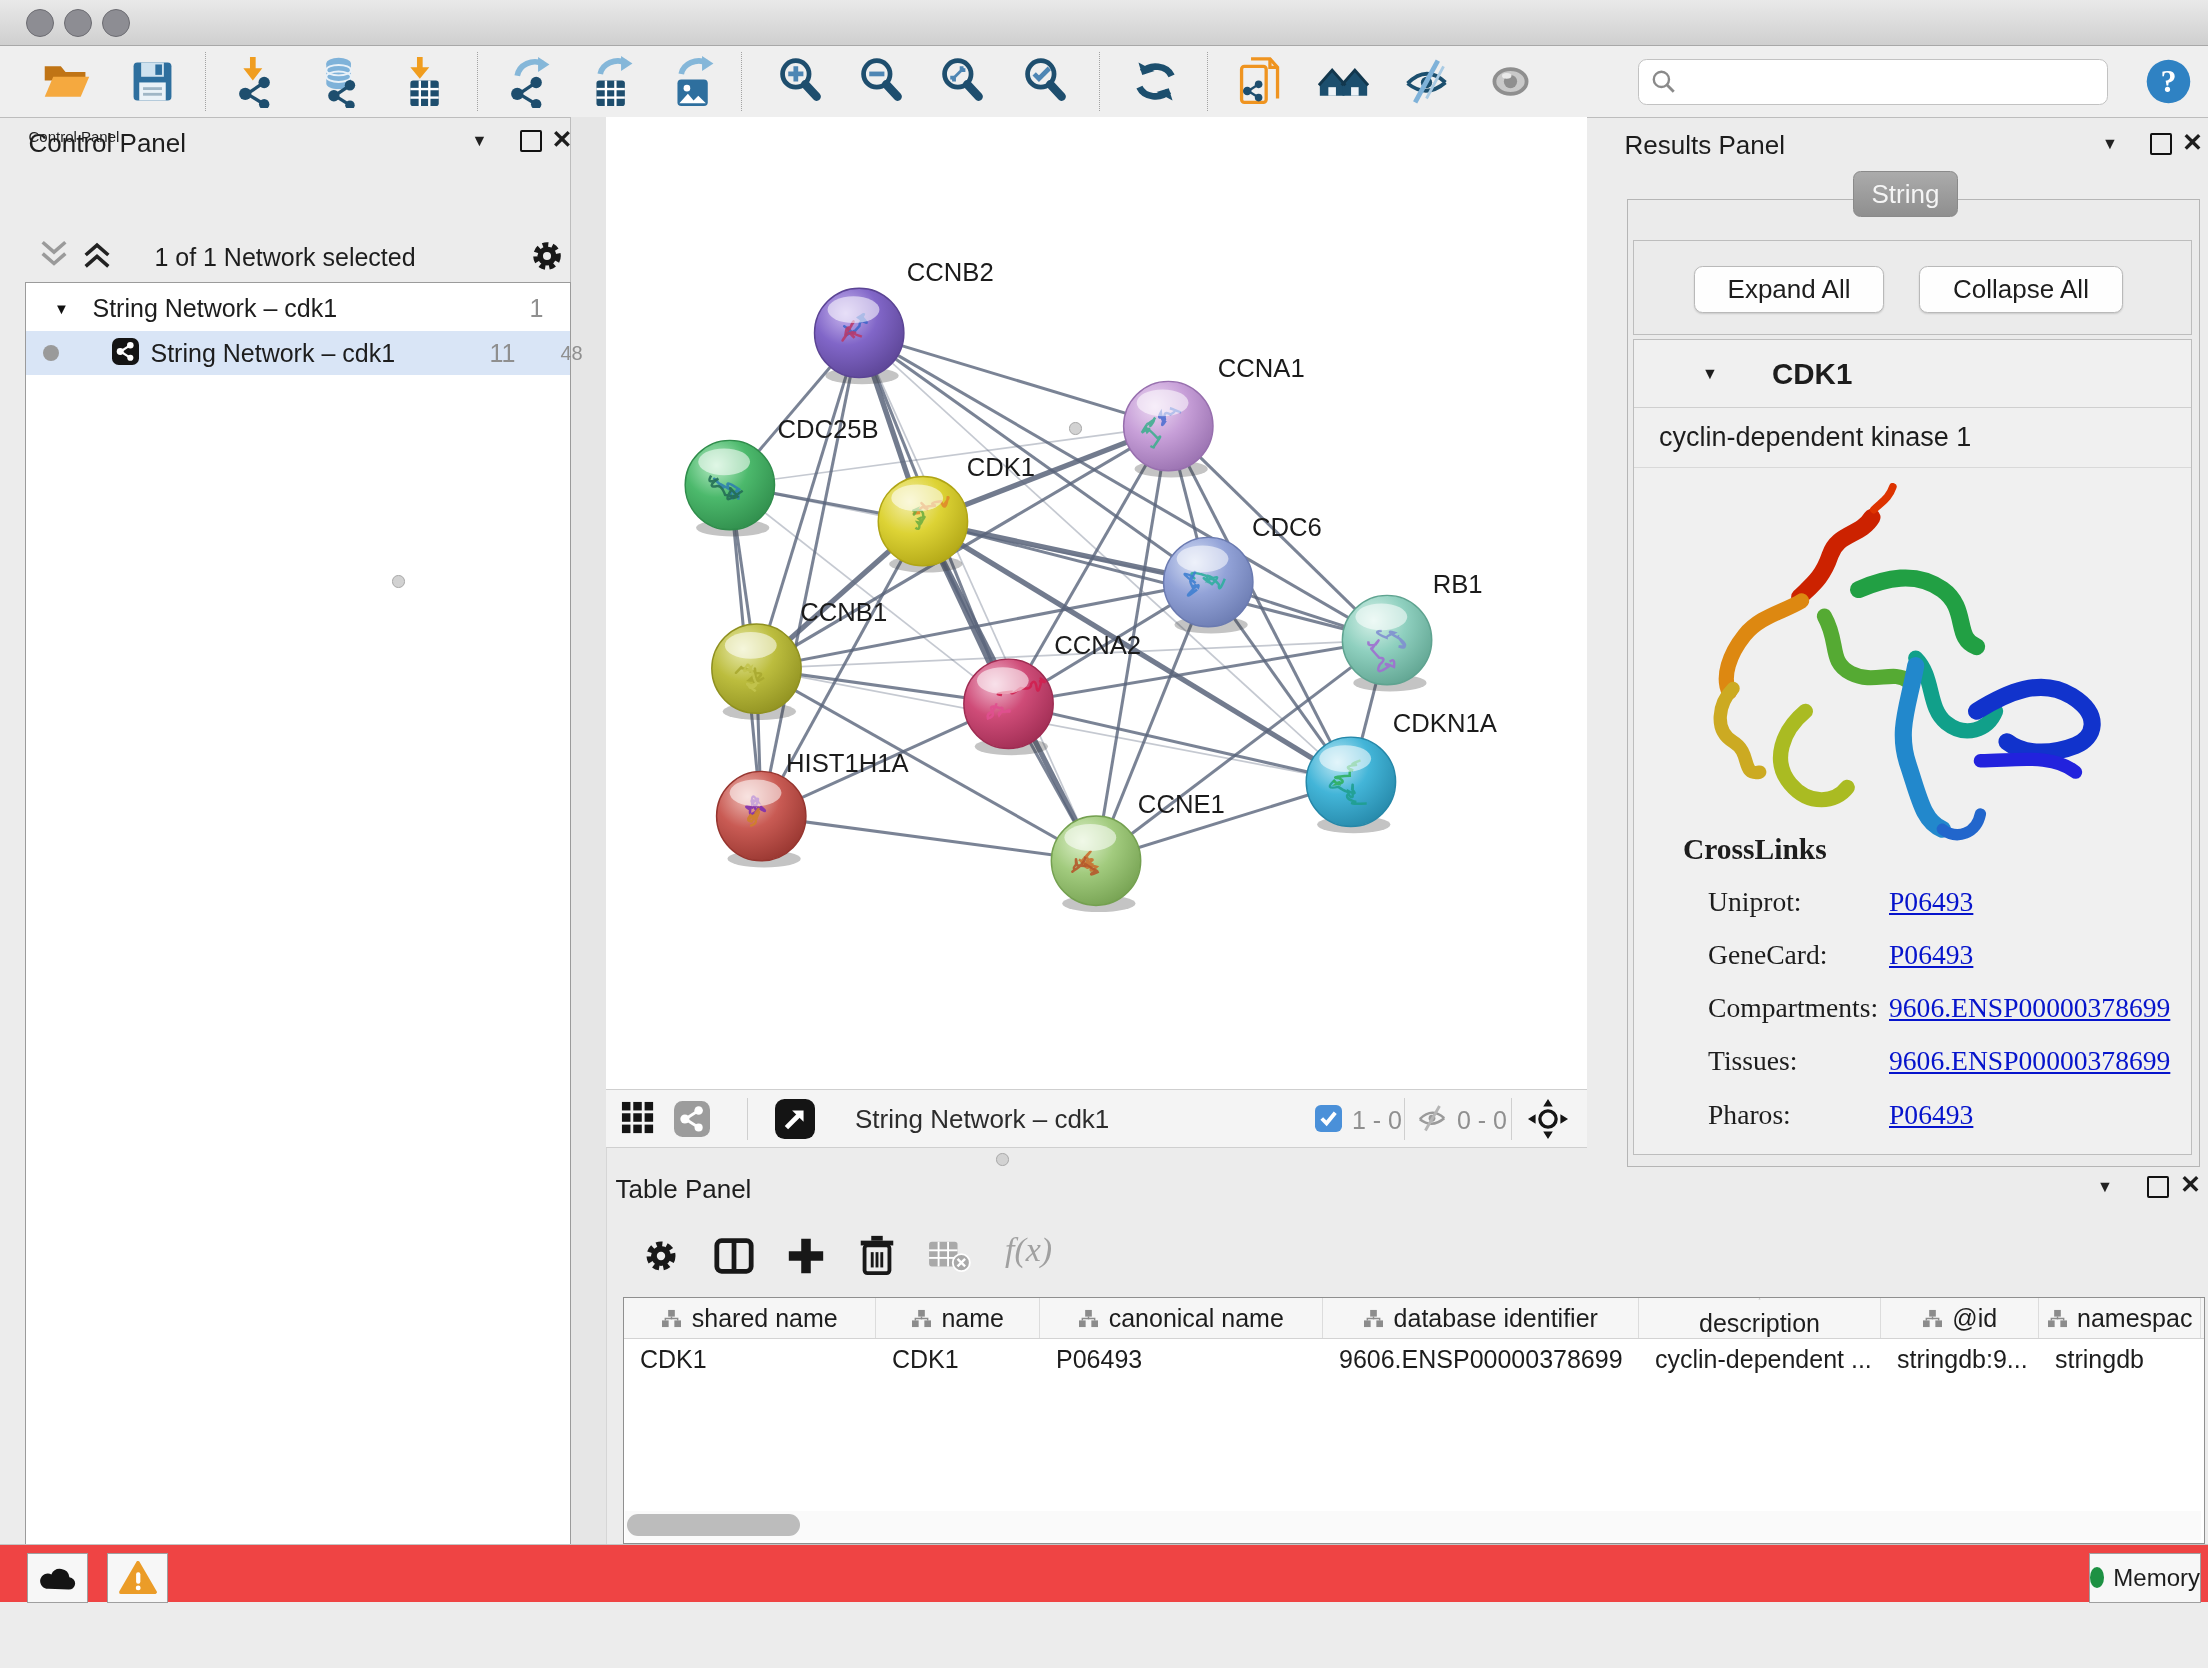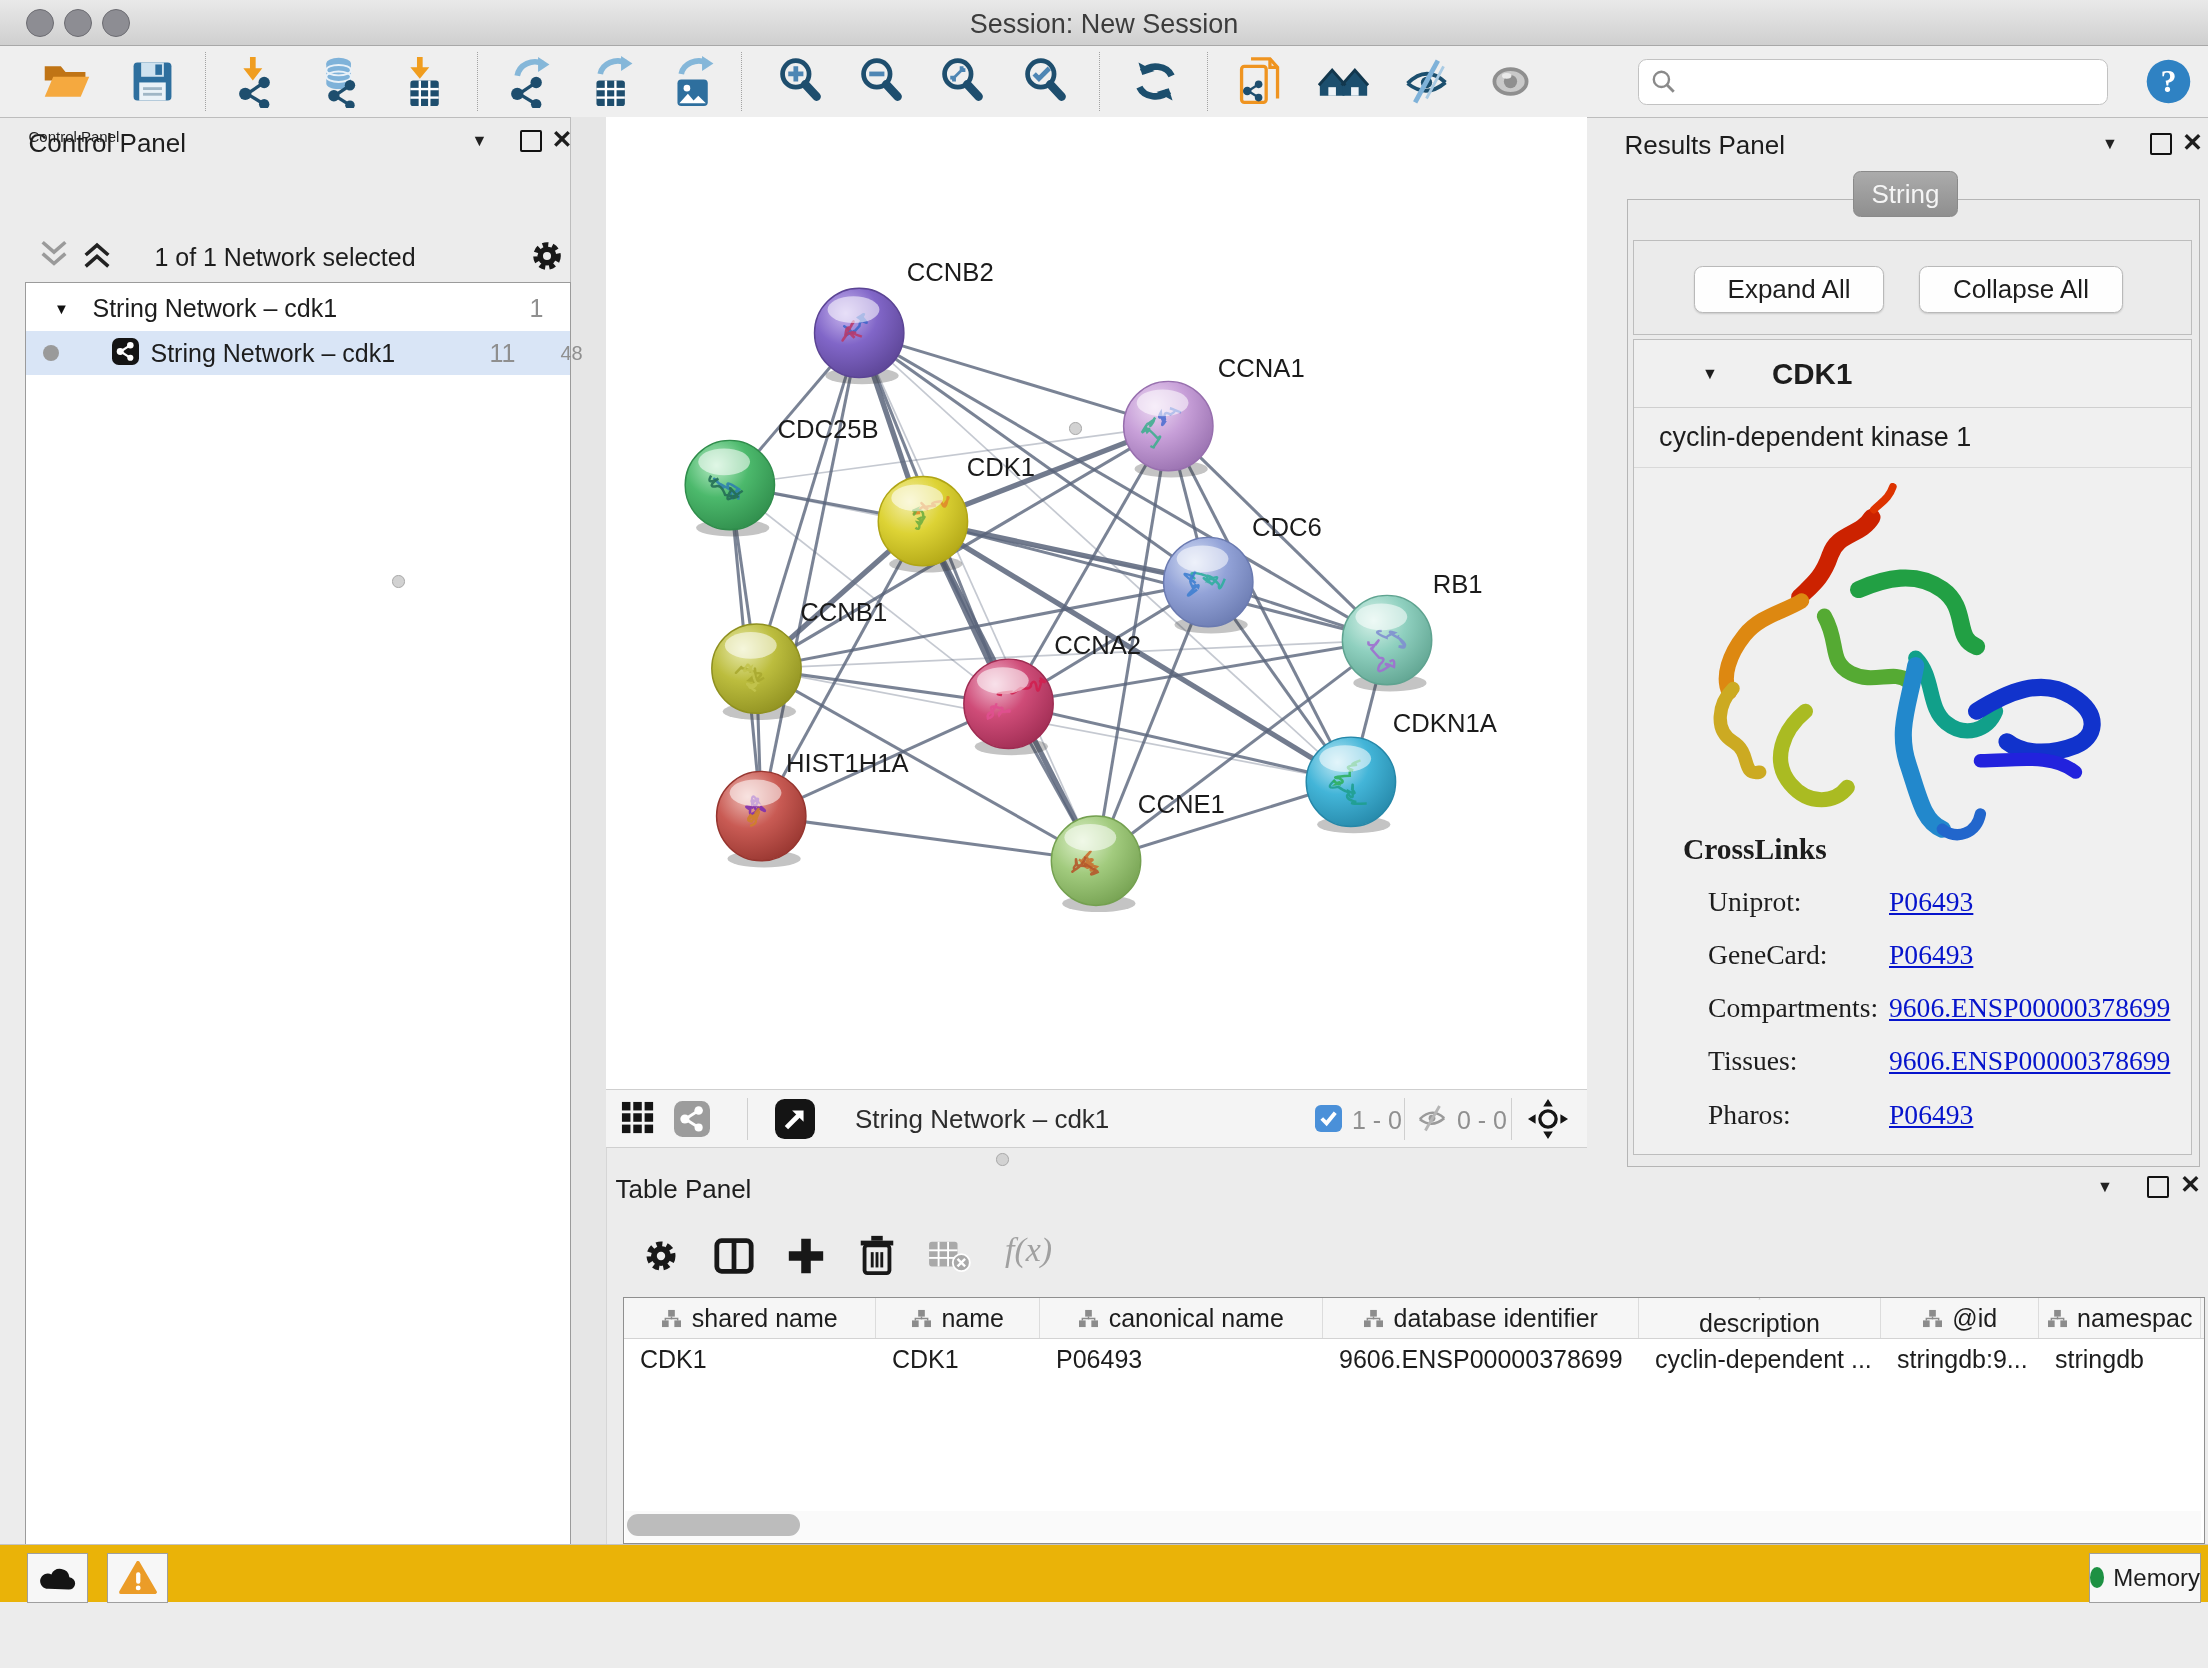--- a/index.html
+++ b/index.html
@@ -50,31 +50,30 @@
   
   #table-panel{left:606px;top:1168px;width:1603px;height:438px;}
   #tbl-container{left:17px;top:129px;width:1580px;height:245px;border:1.9px solid #8f8f8f;background:#fff;}
   #tbl-header{left:0;top:0;width:100%;height:40px;background:#f6f6f6;border-bottom:1.9px solid #d3d3d3;display:flex;}
   .th{display:flex;align-items:center;justify-content:center;gap:9.5px;font-size:25px;box-sizing:border-box;border-right:1px solid #dcdcdc;}
   .td{display:flex;align-items:center;font-size:25px;box-sizing:border-box;padding-left:16px;}
   #tbl-hscroll{left:1px;top:213px;width:1576px;height:28.5px;background:#fafafa;}
   #tbl-thumb{left:1.9px;top:2.9px;width:173px;height:22px;border-radius:11.4px;background:#bcbcbc;}
   #tbl-tabs{left:526px;top:392px;display:flex;}
   
-  #status-bar{left:0;top:1544px;width:2208px;height:57px;background:#eab308;border-top:1px solid #c4c4c4;}
+  #status-bar{left:0;top:1544px;width:2208px;height:57px;background:#ef4444;border-top:1px solid #c4c4c4;}
   .sb-btn{position:absolute;top:7.6px;height:48px;background:#f7f7f7;border:1.9px solid #9f9f9f;display:flex;align-items:center;justify-content:center;}
 </style>
 </head>
 <body>
 
 <div id="titlebar" class="abs">
   <div class="tl abs" style="left:26px"></div>
   <div class="tl abs" style="left:64px"></div>
   <div class="tl abs" style="left:102px"></div>
-  <div id="win-title" class="abs">Session: New Session</div>
 </div>
 
 <div id="toolbar" class="abs">
   <div class="tbi" style="left:40px">
     <svg viewBox="0 0 56 56">
         <path d="M5 12h17l5 6h21v9H5z" fill="#c07415"></path>
         <path d="M14 23h38l-9 21H5z" fill="#f5a93f"></path>
       </svg>
   </div>
   <div class="tbi" style="left:126px">

